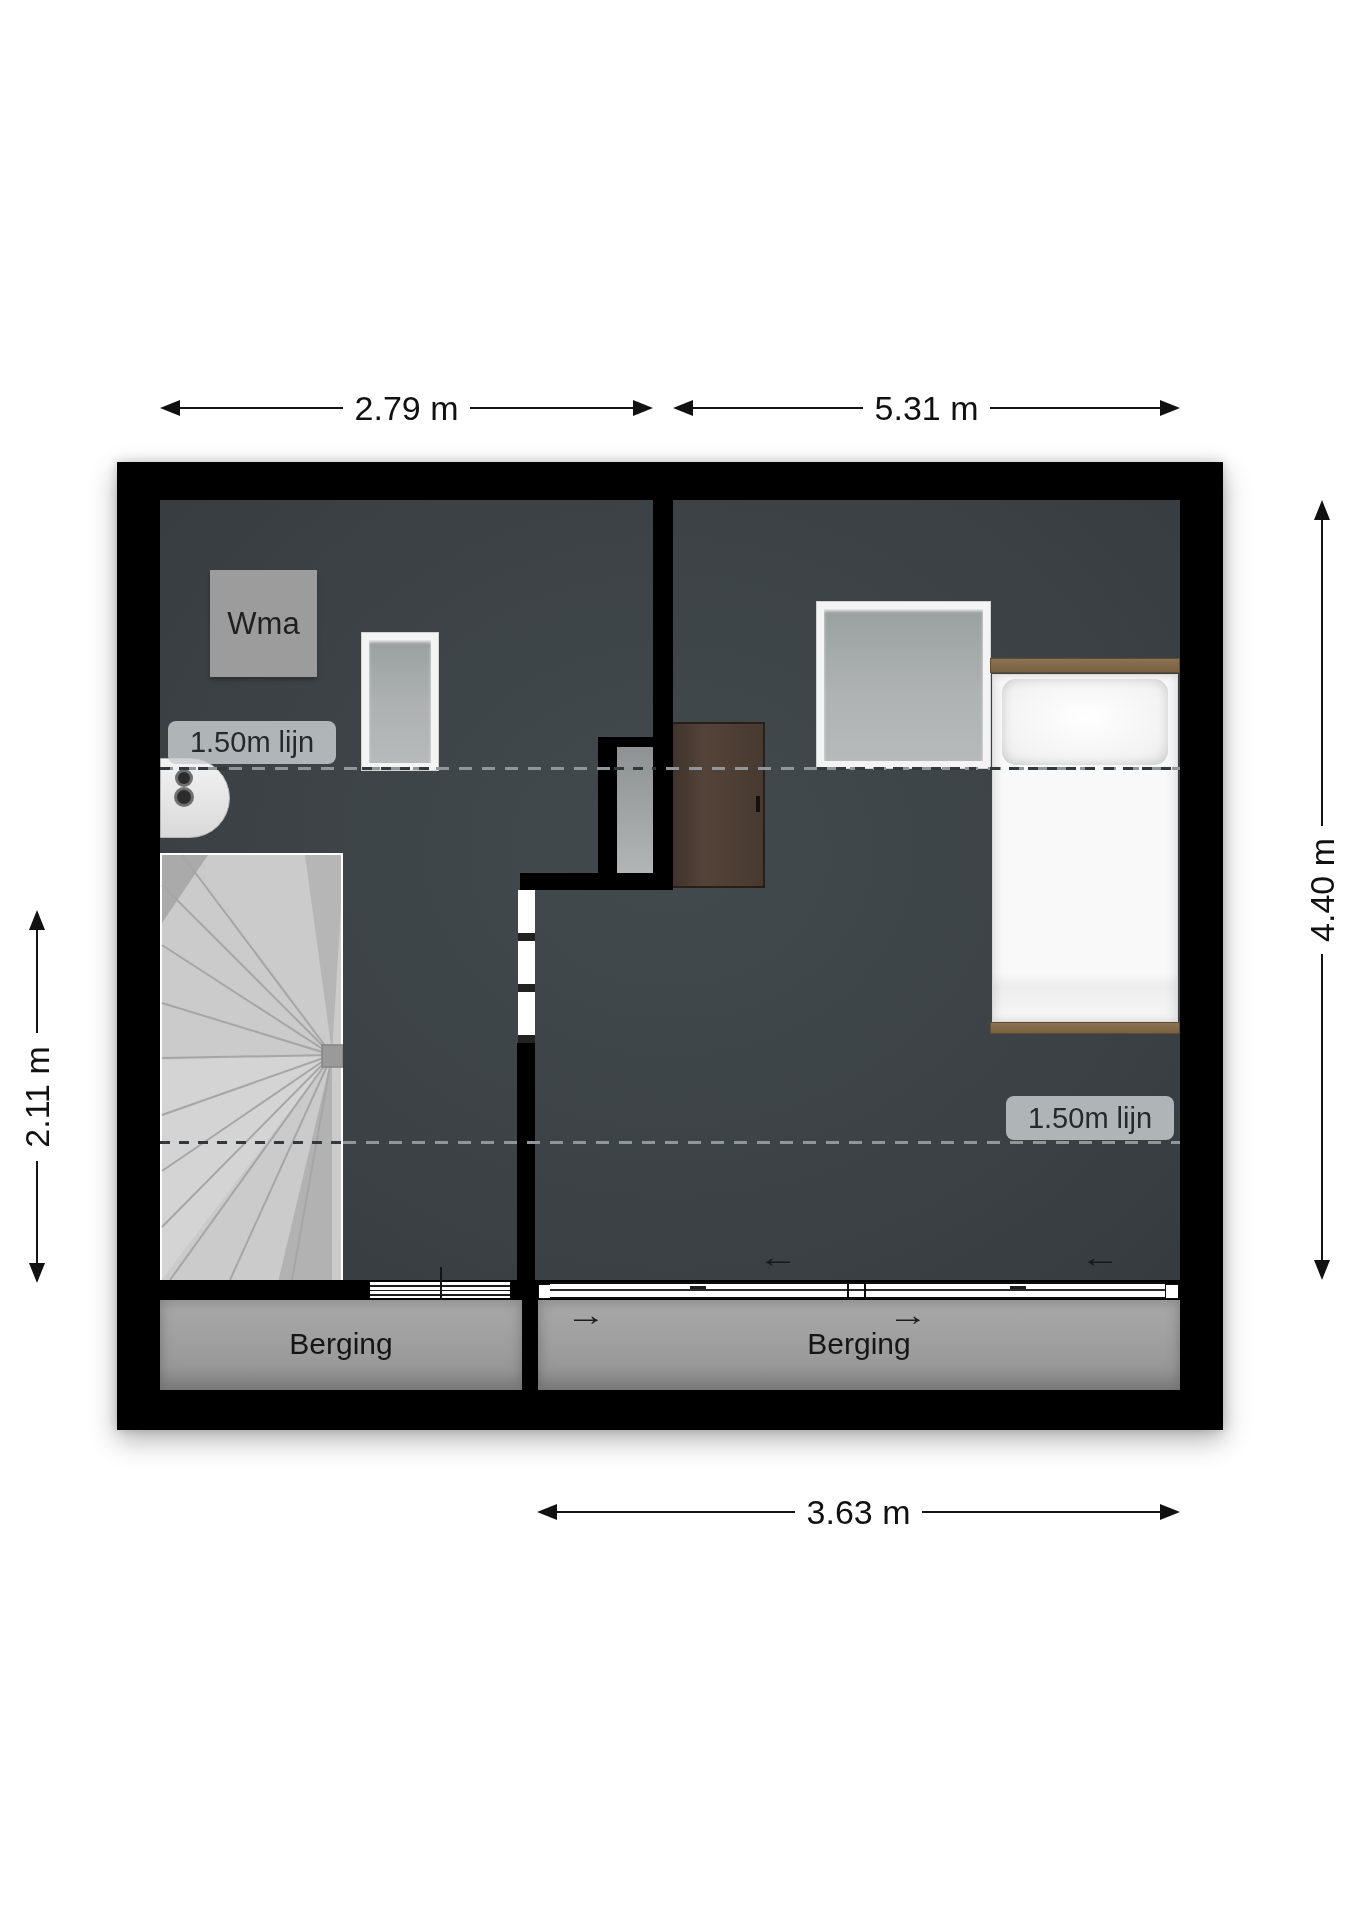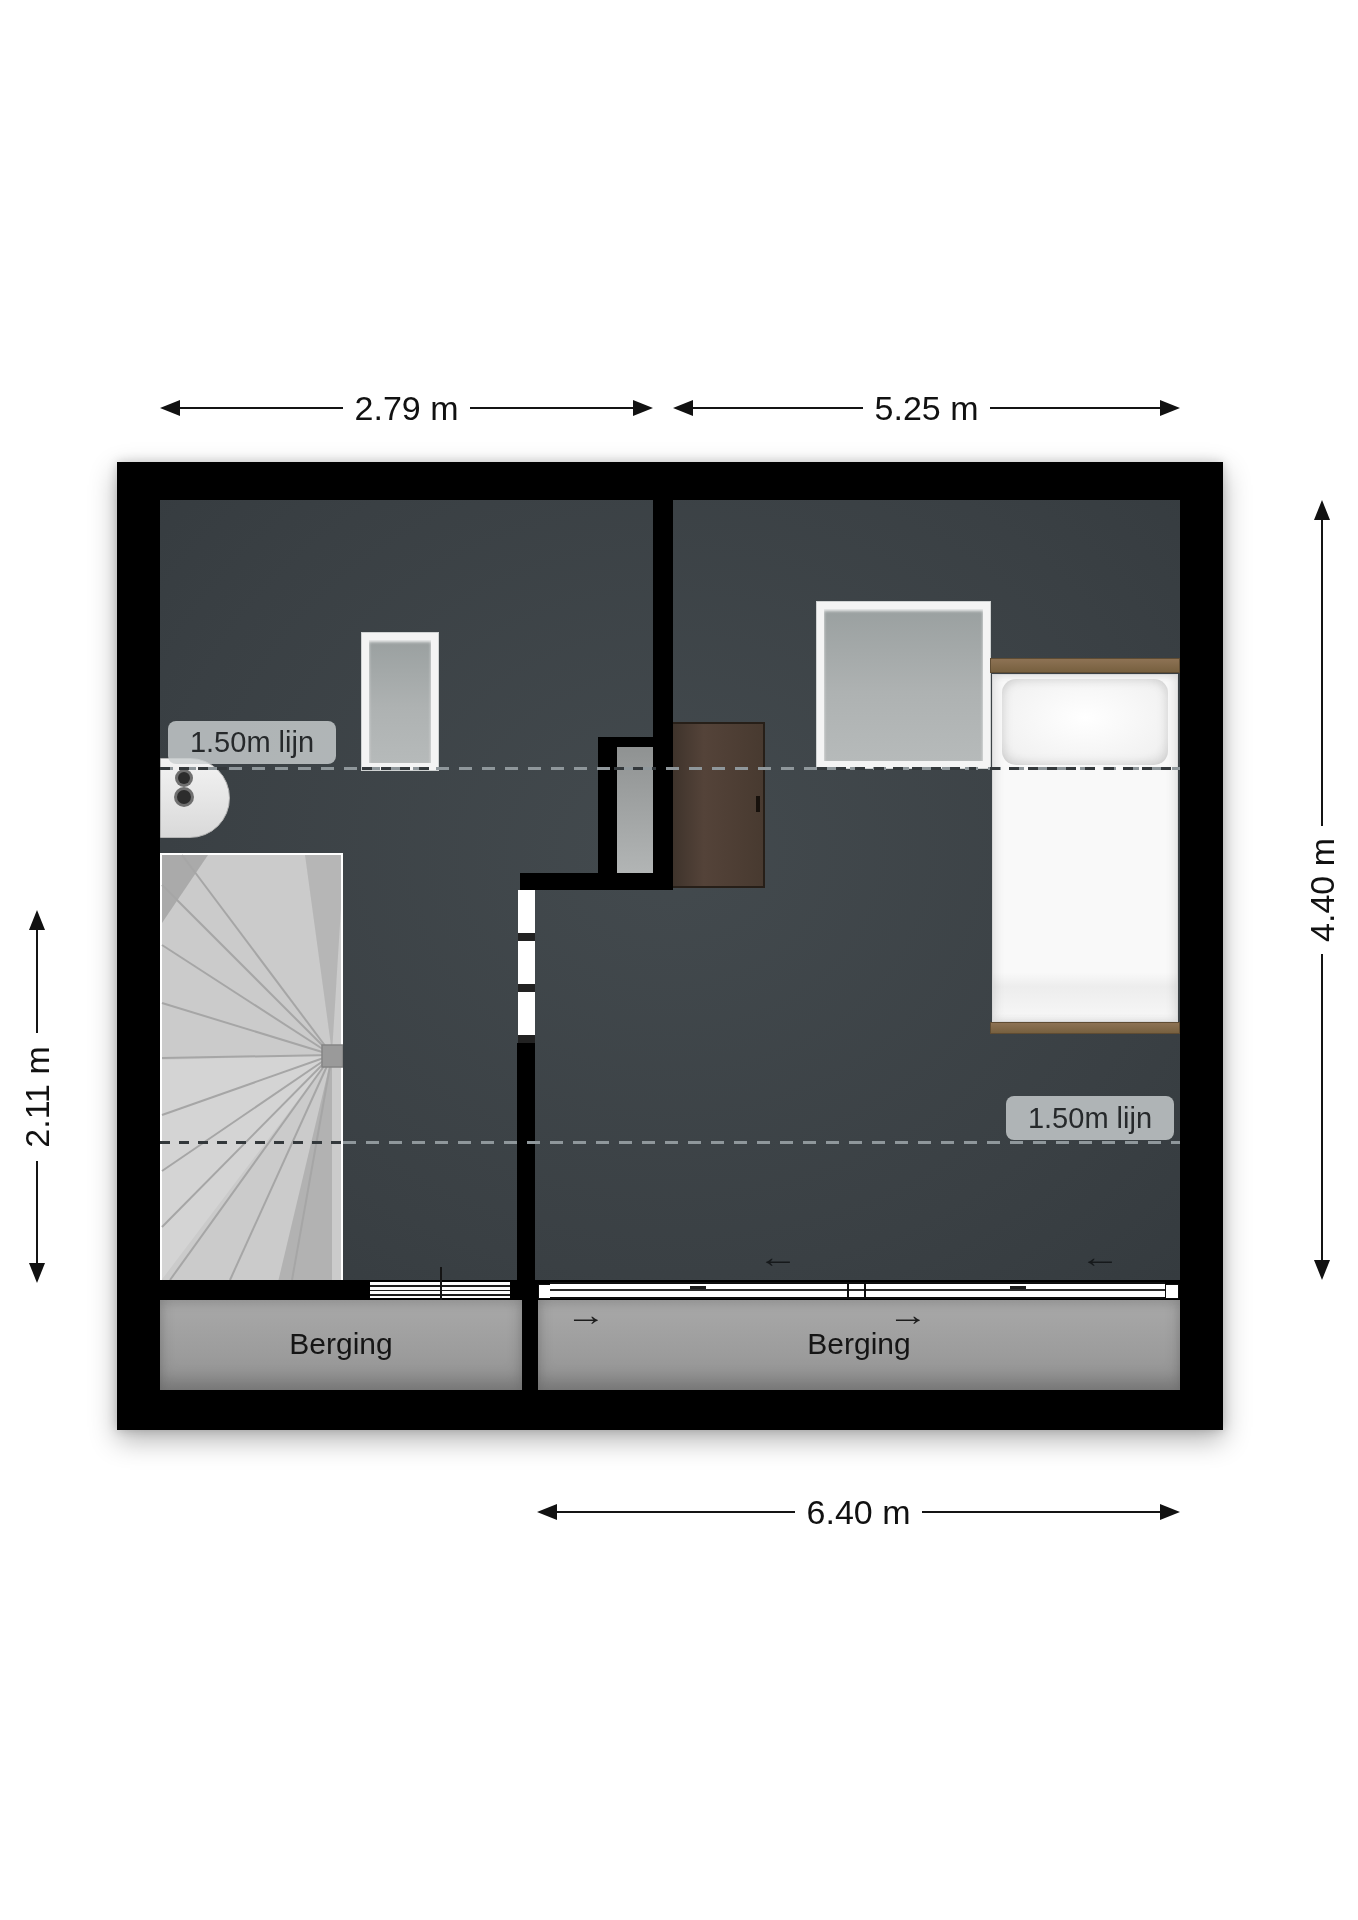--- a/index.html
+++ b/index.html
@@ -79,20 +79,23 @@
   .arr-d{width:0;height:0;border-left:8px solid transparent;border-right:8px solid transparent;border-top:20px solid #111;}
 </style>
 </head>
 <body>
 
 <div class="canvas">
 
   <div class="building"></div>
   <div class="floor-main"></div>
 
+  <div class="wma-box">
+    <span>Wma</span>
+  </div>
   <div class="skylight" style="left:362px;top:633px;width:62px;height:123px;"></div>
   <div class="heater">
     <div class="heater-dot" style="left:17px;top:13px;width:12px;height:12px;"></div>
     <div class="heater-dot" style="left:16px;top:31px;width:14px;height:14px;"></div>
   </div>
 
   <svg class="abs" style="left:160px;top:853px;" width="183" height="429" viewBox="0 0 183 429">
     <rect x="0" y="0" width="183" height="429" fill="#cbcbcb" stroke="#ffffff" stroke-width="4"></rect>
     <polygon points="2,2 48,2 2,70" fill="#000000" opacity="0.16"></polygon>
     <polygon points="145,2 181,2 181,55 172,200" fill="#000000" opacity="0.10"></polygon>
@@ -191,28 +194,28 @@
   <div class="dim-h" style="left:160px;top:388px;width:493px;text-align:center;">
     <div class="arr-l"></div>
     <div class="dim-line-h"></div>
     <div class="dim-label">2.79 m</div>
     <div class="dim-line-h"></div>
     <div class="arr-r"></div>
   </div>
   <div class="dim-h" style="left:673px;top:388px;width:507px;">
     <div class="arr-l"></div>
     <div class="dim-line-h"></div>
-    <div class="dim-label">5.25 m</div>
+    <div class="dim-label">5.31 m</div>
     <div class="dim-line-h"></div>
     <div class="arr-r"></div>
   </div>
   <div class="dim-h" style="left:537px;top:1492px;width:643px;">
     <div class="arr-l"></div>
     <div class="dim-line-h"></div>
-    <div class="dim-label">6.40 m</div>
+    <div class="dim-label">3.63 m</div>
     <div class="dim-line-h"></div>
     <div class="arr-r"></div>
   </div>
   <div class="dim-v" style="left:17px;top:910px;height:373px;">
     <div class="arr-u"></div>
     <div class="dim-line-v"></div>
     <div class="dim-vlabel">2.11 m</div>
     <div class="dim-line-v"></div>
     <div class="arr-d"></div>
   </div>

